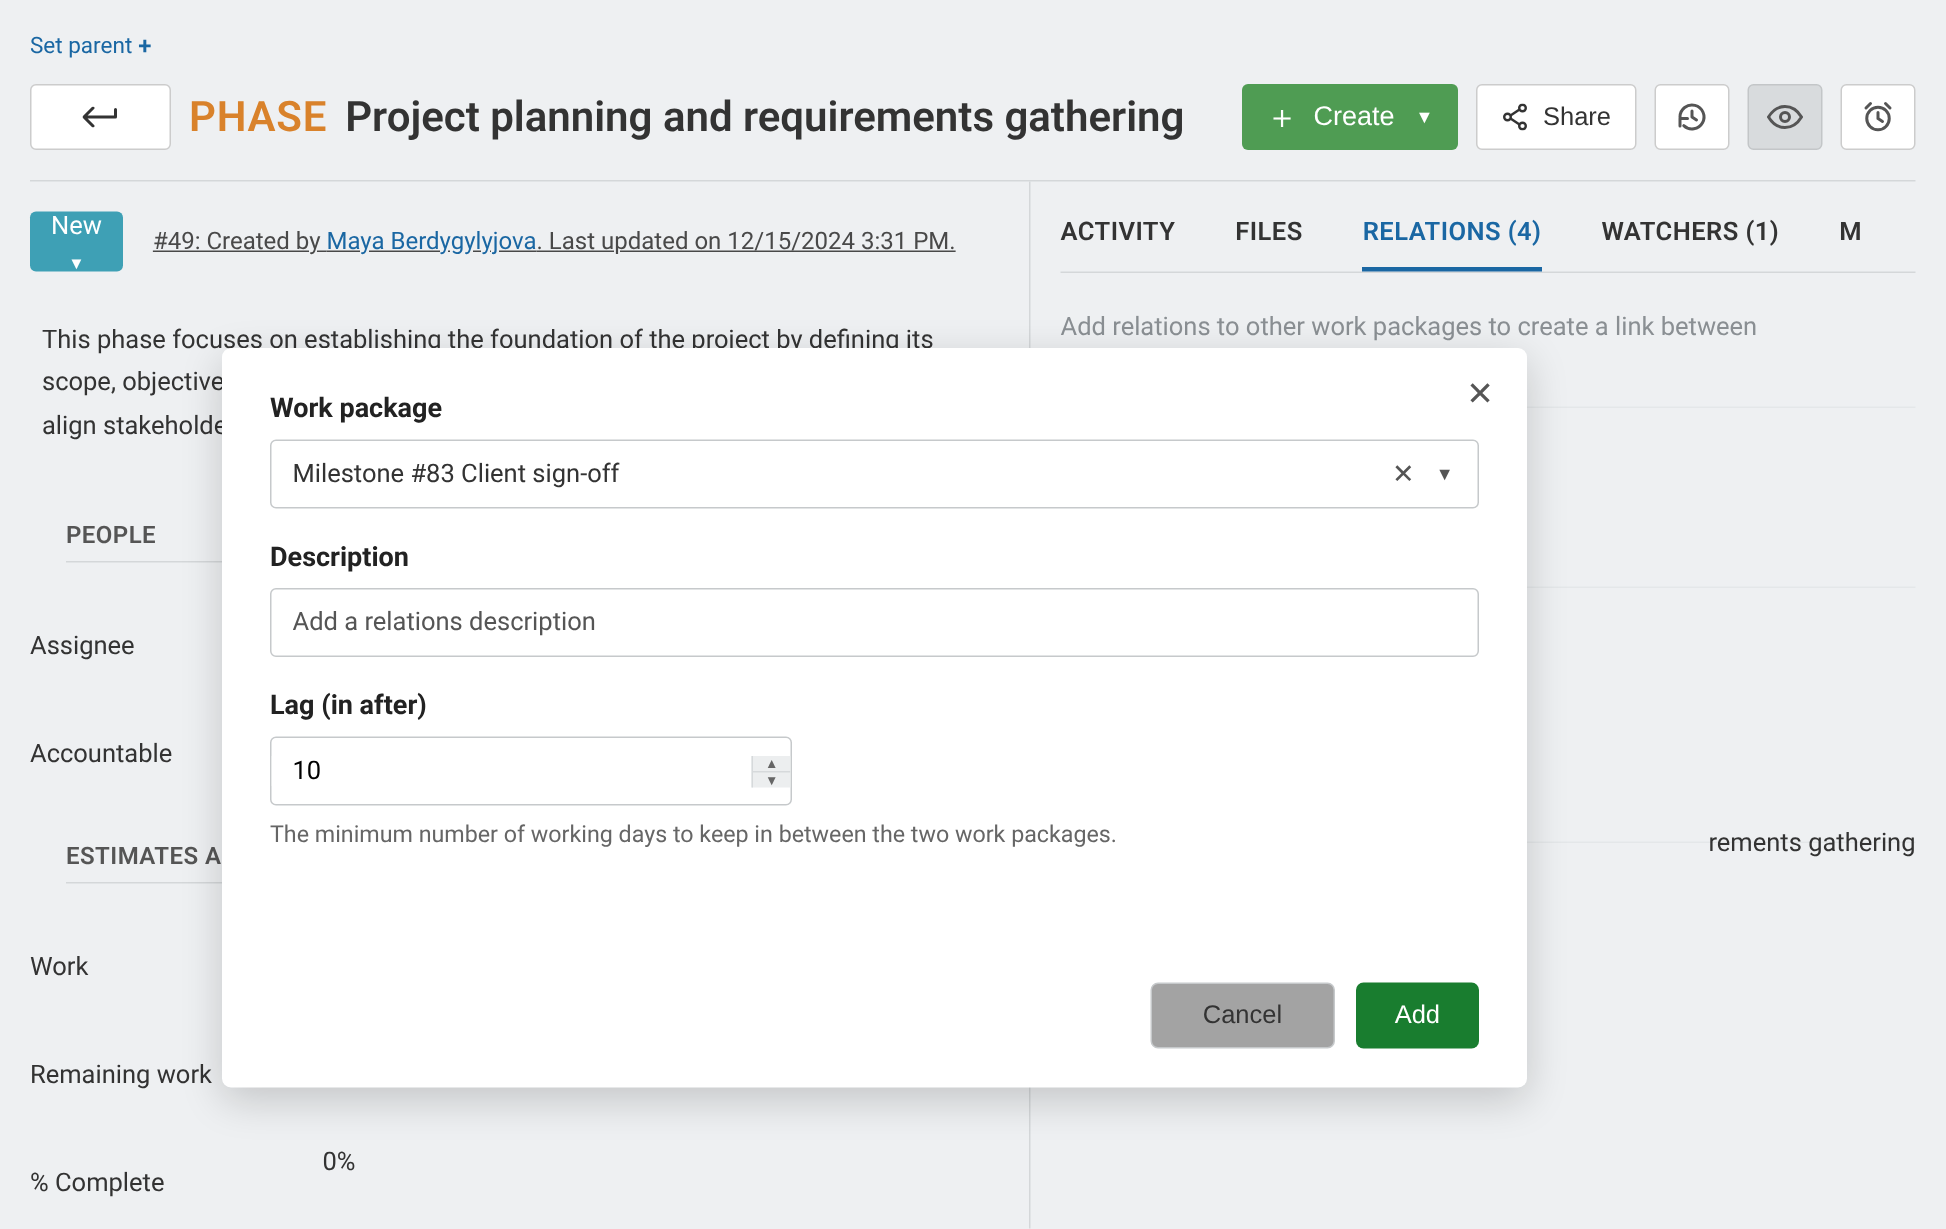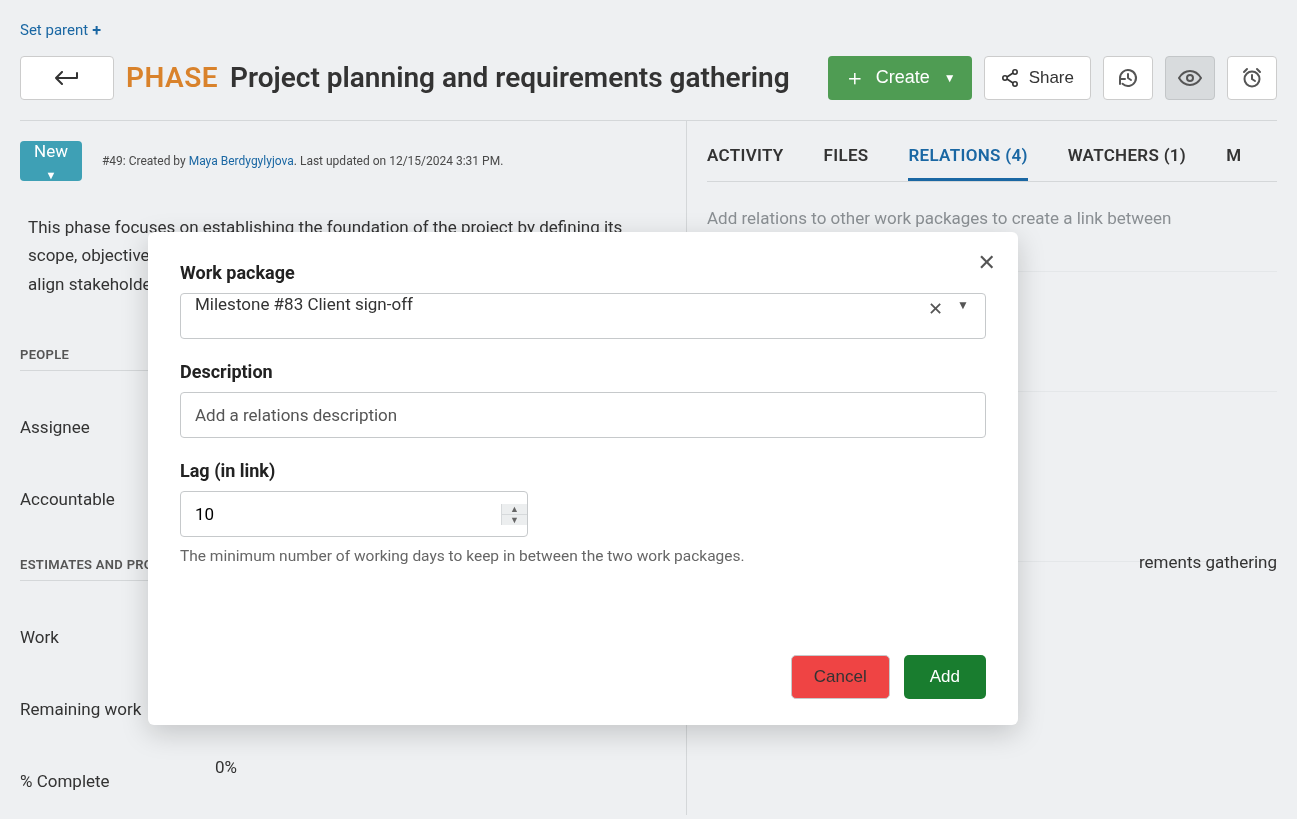--- a/index.html
+++ b/index.html
@@ -133,41 +133,43 @@
     height: 40px;
     padding: 0 14px;
     display: flex;
     align-items: center;
     gap: 8px;
     font-size: 17px;
     cursor: pointer;
     flex-direction: column;
   }
   .meta-line {
-    font-size: 12px;
+    font-size: 16px;
     color: #494949;
+    text-decoration: underline;
   }
   .meta-line .author { color: #1a67a3; cursor: pointer; }
   .desc {
     font-size: 17px;
     color: #333;
     line-height: 1.7;
     margin-bottom: 48px;
     padding-right: 40px;
     padding-left: 8px;
   }
   .section-heading {
-    font-size: 13px;
+    font-size: 16px;
     font-weight: 600;
     color: #555;
     letter-spacing: 0.3px;
     border-bottom: 1px solid #d4d7d9;
     padding-bottom: 8px;
     margin-bottom: 18px;
     width: 180px;
+    margin-left: 24px;
   }
   .field-row {
     display: flex;
     align-items: center;
     margin-bottom: 24px;
     font-size: 17px;
     color: #333;
   }
   .field-label { width: 195px; margin-top: 28px; }
   .field-value { color: #333; }
@@ -237,21 +239,21 @@
   }
   .form-label {
     font-size: 18px;
     font-weight: 700;
     color: #222;
     margin-bottom: 10px;
     display: block;
   }
   .combo {
     display: flex;
-    align-items: flex-start;
+    align-items: center;
     border: 1px solid #c6c9cb;
     border-radius: 4px;
     height: 46px;
     padding: 0 10px 0 14px;
     margin-bottom: 22px;
   }
   .combo .value {
     flex: 1;
     font-size: 17px;
     color: #333;
@@ -309,25 +311,25 @@
     color: #666;
     margin-top: 10px;
   }
   .modal-actions {
     display: flex;
     justify-content: flex-end;
     gap: 14px;
     margin-top: 90px;
   }
   .btn-cancel {
-    background: #ef4444;
+    background: #a3a3a3;
     border: 1px solid #c6c9cb;
     border-radius: 5px;
     height: 44px;
-    padding: 0 22px;
+    padding: 0 34px;
     font-size: 17px;
     color: #333;
     cursor: pointer;
   }
   .btn-add {
     background: #197d2f;
     border: none;
     border-radius: 5px;
     height: 44px;
     padding: 0 26px;
@@ -454,21 +456,21 @@
     <label class="form-label">Work package</label>
     <div class="combo">
       <span class="value">Milestone #83 Client sign-off</span>
       <span class="x">✕</span>
       <span class="caret">▼</span>
     </div>
 
     <label class="form-label">Description</label>
     <input class="text-input" type="text" placeholder="Add a relations description" style="">
 
-    <label class="form-label">Lag (in link)</label>
+    <label class="form-label">Lag (in after)</label>
     <div class="num-wrap">
       <input type="text" value="10" style="">
       <div class="spinner">
         <button>▲</button>
         <button>▼</button>
       </div>
     </div>
     <div class="hint">The minimum number of working days to keep in between the two work packages.</div>
 
     <div class="modal-actions">

